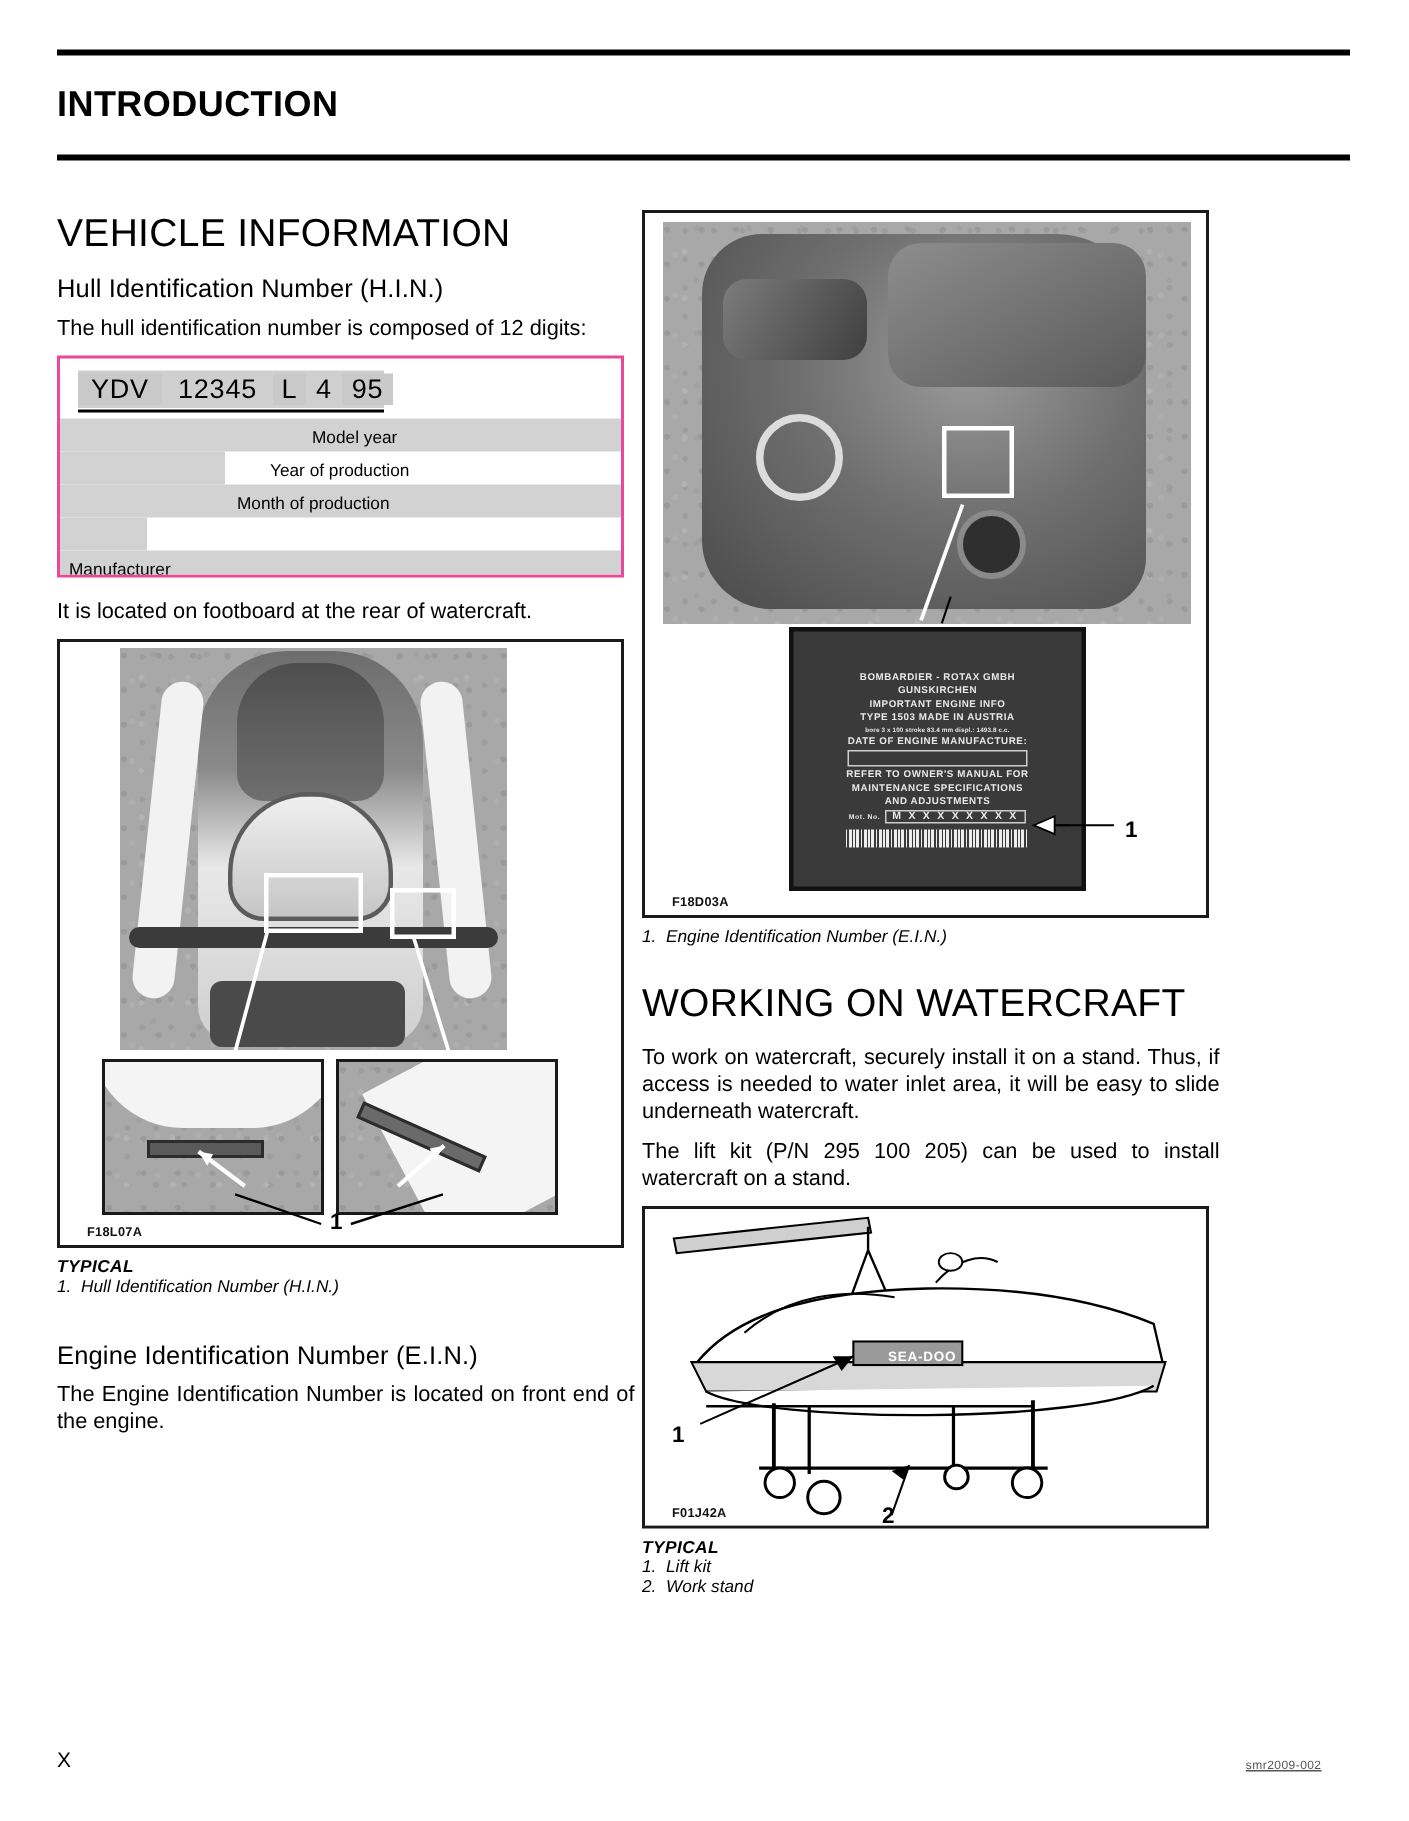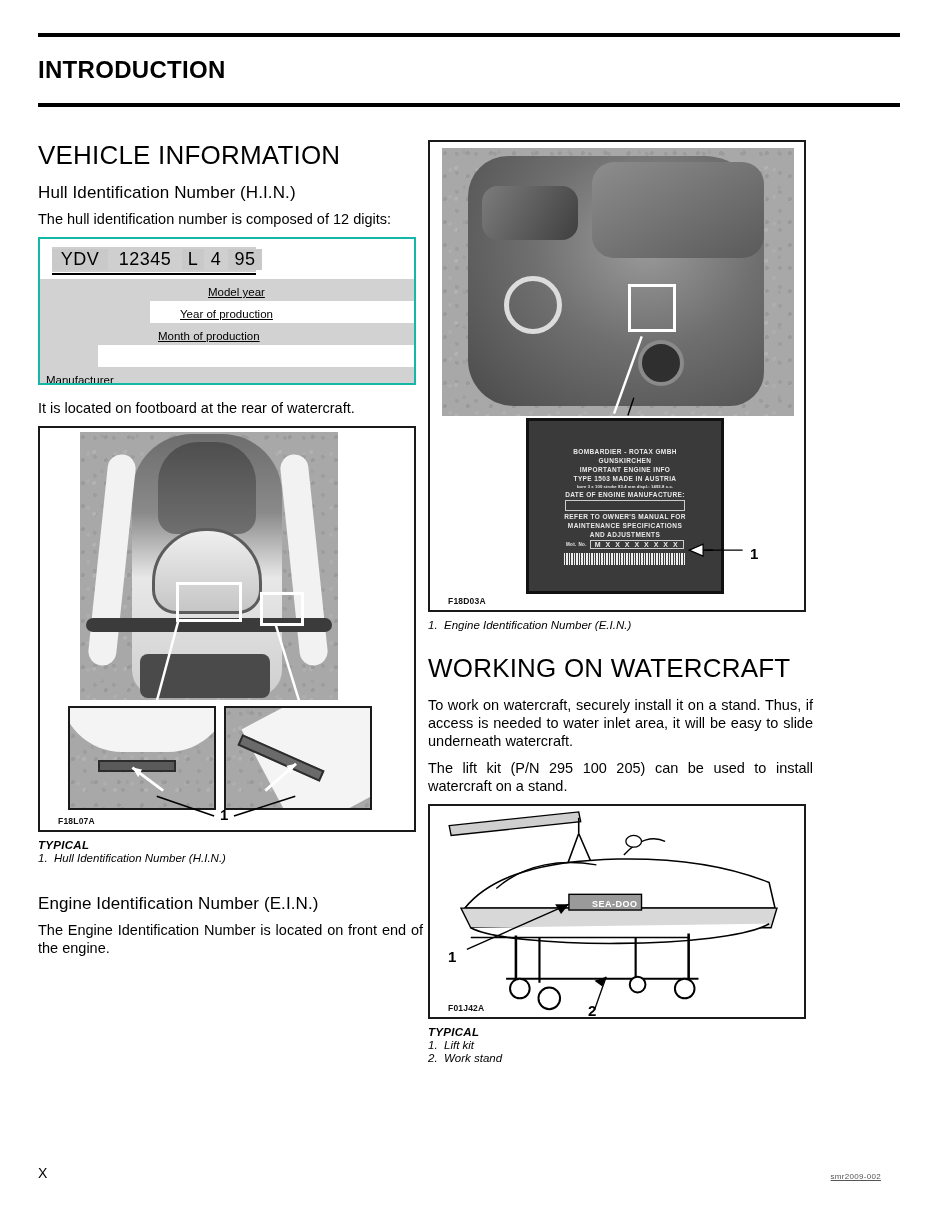--- a/index.html
+++ b/index.html
@@ -39,21 +39,21 @@
     margin-bottom: 7px;
   }
   p.body {
     font-size: 14.5px; line-height: 18px; text-align: justify;
     margin-bottom: 9px;
   }
   p.body.nojust { text-align: left; }
 
   
   .hin-table {
-    position: relative; border: 2px solid #14b8a6;
+    position: relative; border: 2px solid #ec4899;
     background: #fff; width: 378px; height: 148px;
     margin: 6px 0 14px 0; overflow: hidden;
   }
   .hin-shade { position: absolute; background: #d2d2d2; }
   .hin-codebar {
     position: absolute; left: 12px; top: 7px; width: 200px; height: 26px;
   }
   .hin-code {
     position: absolute; left: 12px; top: 6px; width: 210px; height: 28px;
     display: flex; align-items: center; font-size: 18px; letter-spacing: .5px;
@@ -63,21 +63,21 @@
   .c-ser  { width: 74px; text-align: center; }
   .c-mon  { width: 22px; text-align: center; background: #c9c9c9; }
   .c-yr   { width: 24px; text-align: center; }
   .c-my   { width: 34px; text-align: center; background: #c9c9c9; }
   .hin-underline {
     position: absolute; left: 12px; top: 34px; width: 204px; height: 2px;
     background: #000;
   }
   .hin-row {
     position: absolute; font-size: 11.5px; white-space: nowrap;
-    display: flex; align-items: center; height: 26px; text-decoration: underline;
+    display: flex; align-items: center; height: 26px;
   }
 
   
   .fig {
     position: relative; border: 2px solid #1a1a1a; background: #fff;
     overflow: hidden;
   }
   .figcode {
     position: absolute; left: 6px; bottom: 4px;
     font-size: 8.5px; font-weight: bold; letter-spacing: .2px; color: #111; padding-left: 12px;

